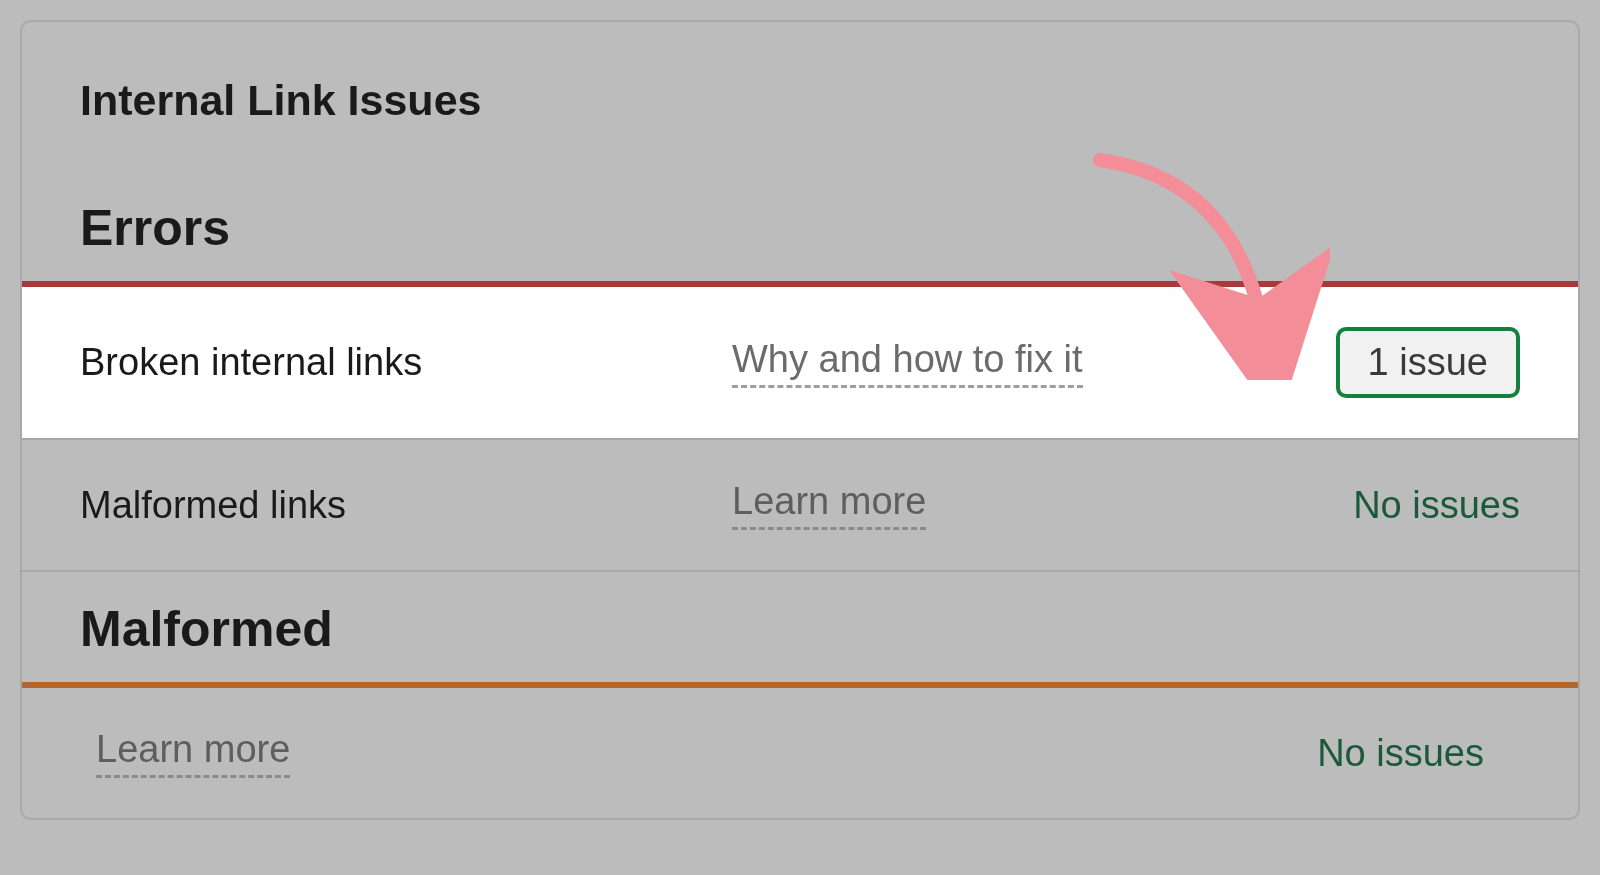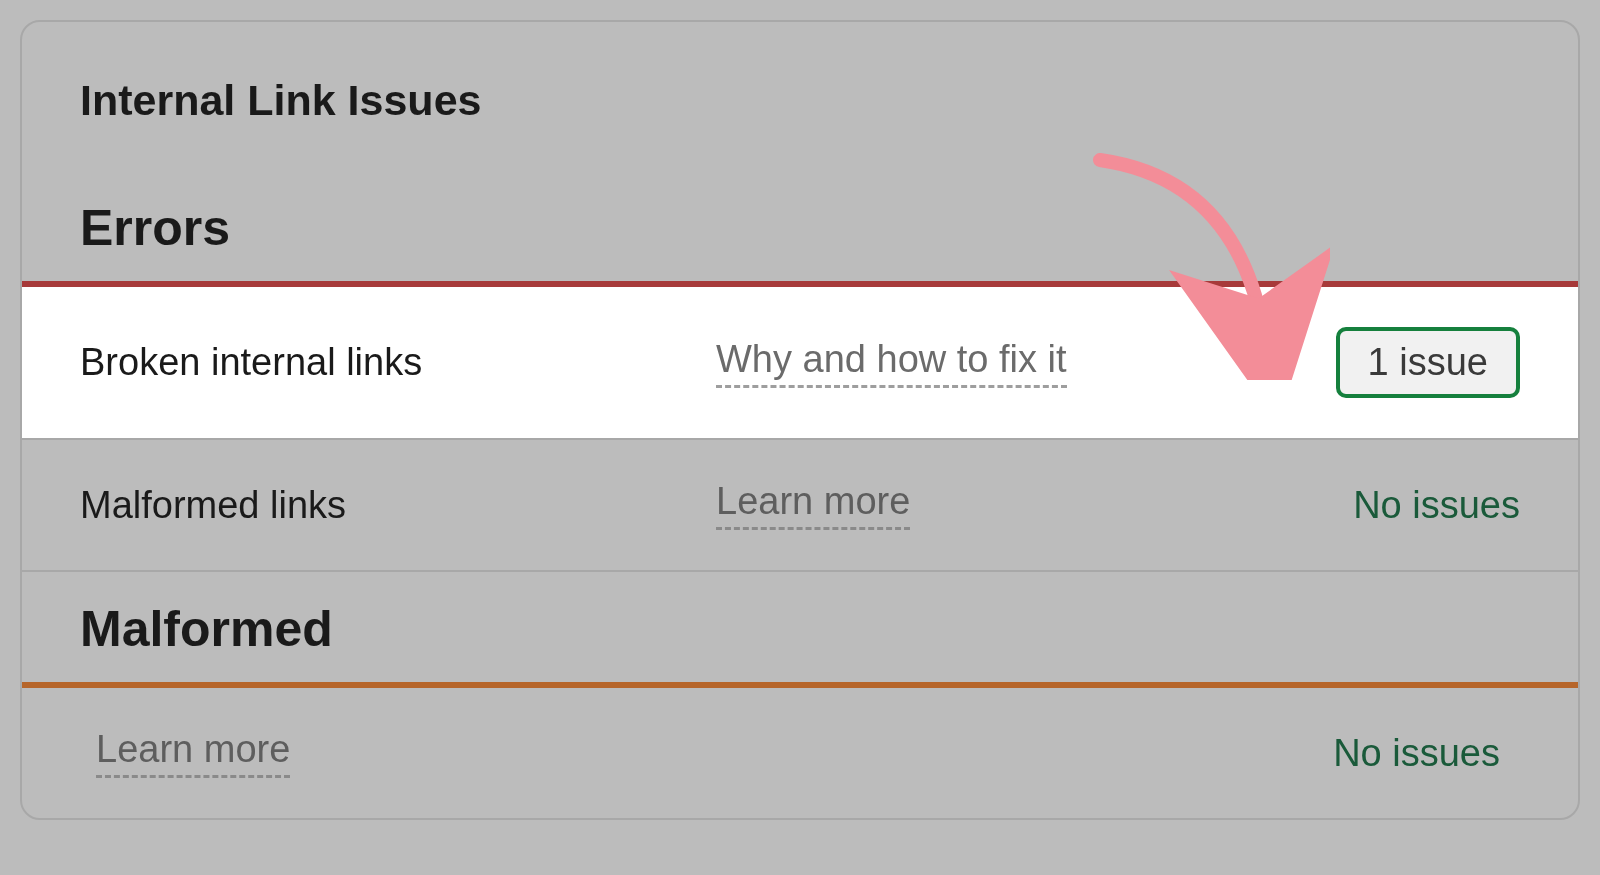--- a/index.html
+++ b/index.html
@@ -7,21 +7,21 @@
       font-family: -apple-system, BlinkMacSystemFont, "Segoe UI", Helvetica, Arial, sans-serif;
       background: #bcbcbc;
       width: 1600px;
       height: 875px;
       overflow: hidden;
       position: relative;
     }
     .panel {
       margin: 20px;
       border: 2px solid #a8a8a8;
-      border-radius: 20px;
+      border-radius: 11px;
       background: #bcbcbc;
       overflow: hidden;
     }
     .panel-title {
       font-size: 43px;
       font-weight: 700;
       color: #1a1a1a;
       padding: 54px 58px 46px 58px;
     }
     .section-heading {
@@ -42,21 +42,21 @@
     }
     .row-sep {
       height: 2px;
       background: #a8a8a8;
     }
     .issue-row {
       display: grid;
       grid-template-columns: 600px 1fr auto;
       align-items: center;
       padding: 40px 58px;
-      column-gap: 20px;
+      column-gap: 36px;
     }
     .issue-row.highlighted {
       background: #ffffff;
     }
     .issue-name {
       font-size: 38px;
       color: #1a1a1a;
       font-weight: 400;
     }
     .help-link {

